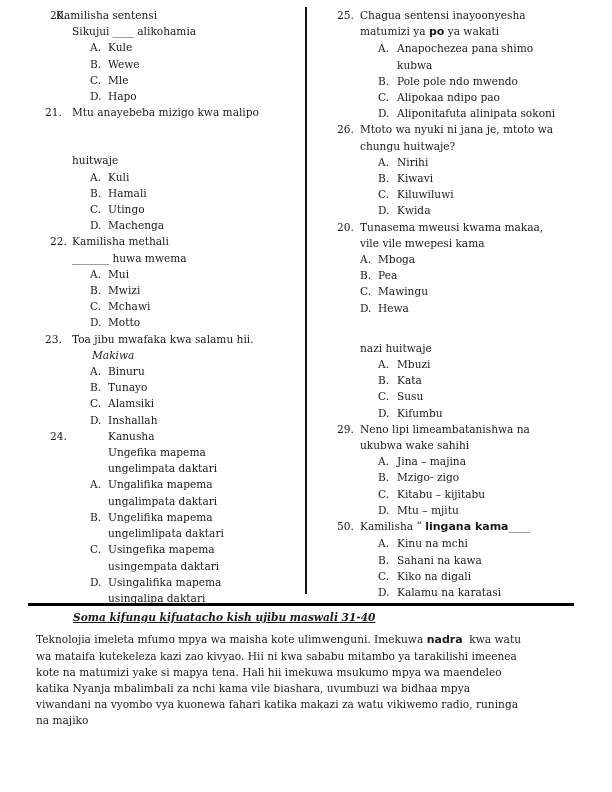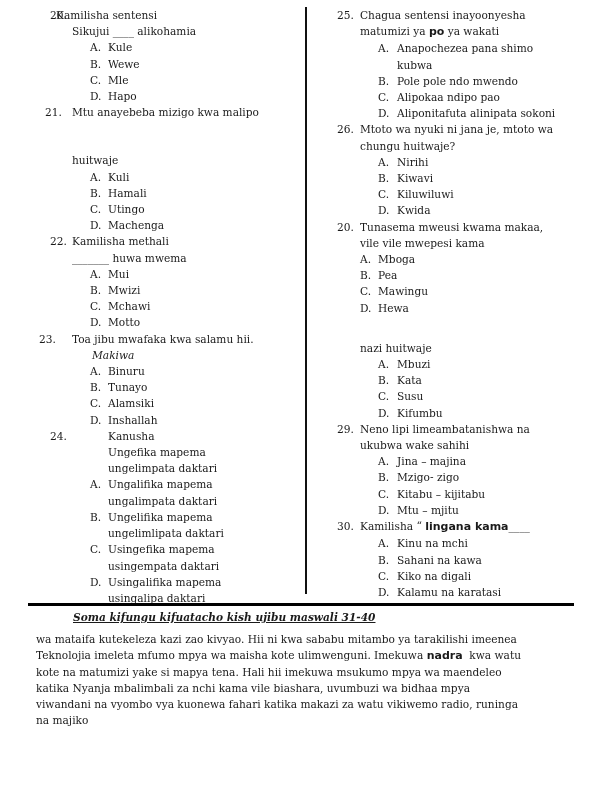--- a/index.html
+++ b/index.html
@@ -58,21 +58,21 @@
   <div class="q">
     <div class="qline" style="padding-left:72px;"><span class="num" style="left:50px;">22.</span><span>Kamilisha methali</span></div>
     <div class="qline" style="padding-left:72px;">_______ huwa mwema</div>
     <div class="opt" style="padding-left:108px;"><span class="letter" style="left:90px;">A.</span><span>Mui</span></div>
     <div class="opt" style="padding-left:108px;"><span class="letter" style="left:90px;">B.</span><span>Mwizi</span></div>
     <div class="opt" style="padding-left:108px;"><span class="letter" style="left:90px;">C.</span><span>Mchawi</span></div>
     <div class="opt" style="padding-left:108px;"><span class="letter" style="left:90px;">D.</span><span>Motto</span></div>
   </div>
 
   <div class="q">
-    <div class="qline" style="padding-left:72px;"><span class="num" style="left:39px;">23.</span><span>Toa jibu mwafaka kwa salamu hii.</span></div>
+    <div class="qline" style="padding-left:72px;"><span class="num" style="left:45px;">23.</span><span>Toa jibu mwafaka kwa salamu hii.</span></div>
     <div class="qline" style="padding-left:92px;font-style:italic;">Makiwa</div>
     <div class="opt" style="padding-left:108px;"><span class="letter" style="left:90px;">A.</span><span>Binuru</span></div>
     <div class="opt" style="padding-left:108px;"><span class="letter" style="left:90px;">B.</span><span>Tunayo</span></div>
     <div class="opt" style="padding-left:108px;"><span class="letter" style="left:90px;">C.</span><span>Alamsiki</span></div>
     <div class="opt" style="padding-left:108px;"><span class="letter" style="left:90px;">D.</span><span>Inshallah</span></div>
   </div>
 
   <div class="q">
     <div class="qline" style="padding-left:108px;"><span class="num" style="left:50px;">24.</span><span>Kanusha</span></div>
     <div class="qline" style="padding-left:108px;">Ungefika mapema</div>
@@ -124,31 +124,31 @@
   <div class="q">
     <div class="qline" style="padding-left:52px;"><span class="num" style="left:29px;">29.</span><span>Neno lipi limeambatanishwa na</span></div>
     <div class="qline" style="padding-left:52px;">ukubwa wake sahihi</div>
     <div class="opt" style="padding-left:89px;"><span class="letter" style="left:70px;">A.</span><span>Jina – majina</span></div>
     <div class="opt" style="padding-left:89px;"><span class="letter" style="left:70px;">B.</span><span>Mzigo- zigo</span></div>
     <div class="opt" style="padding-left:89px;"><span class="letter" style="left:70px;">C.</span><span>Kitabu – kijitabu</span></div>
     <div class="opt" style="padding-left:89px;"><span class="letter" style="left:70px;">D.</span><span>Mtu – mjitu</span></div>
   </div>
 
   <div class="q">
-    <div class="qline" style="padding-left:52px;"><span class="num" style="left:29px;">30.</span><span>Kamilisha “ </span><b>lingana kama</b><span>____</span></div>
+    <div class="qline" style="padding-left:52px;"><span class="num" style="left:29px;">50.</span><span>Kamilisha “ </span><b>lingana kama</b><span>____</span></div>
     <div class="opt" style="padding-left:89px;"><span class="letter" style="left:70px;">A.</span><span>Kinu na mchi</span></div>
     <div class="opt" style="padding-left:89px;"><span class="letter" style="left:70px;">B.</span><span>Sahani na kawa</span></div>
     <div class="opt" style="padding-left:89px;"><span class="letter" style="left:70px;">C.</span><span>Kiko na digali</span></div>
     <div class="opt" style="padding-left:89px;"><span class="letter" style="left:70px;">D.</span><span>Kalamu na karatasi</span></div>
   </div>
 </div>
 
 <div class="rule"></div>
 <div class="passage-title">Soma kifungu kifuatacho kish ujibu maswali 31-40</div>
 
 <div class="passage">
+  <div class="pl"><span>Teknolojia  imeleta  mfumo mpya wa maisha kote ulimwenguni. Imekuwa </span><b>nadra</b><span style="white-space:pre;">  kwa watu</span></div>
   <div class="pl">wa mataifa kutekeleza kazi zao kivyao. Hii ni kwa sababu mitambo ya tarakilishi imeenea</div>
-  <div class="pl"><span>Teknolojia  imeleta  mfumo mpya wa maisha kote ulimwenguni. Imekuwa </span><b>nadra</b><span style="white-space:pre;">  kwa watu</span></div>
   <div class="pl">kote na matumizi yake si mapya tena. Hali hii imekuwa msukumo mpya wa maendeleo</div>
   <div class="pl">katika Nyanja mbalimbali za nchi kama vile biashara, uvumbuzi wa bidhaa mpya</div>
   <div class="pl">viwandani na vyombo vya kuonewa fahari katika makazi za watu vikiwemo radio, runinga</div>
   <div class="pl">na majiko</div>
 </div>
 
 </body></html>

